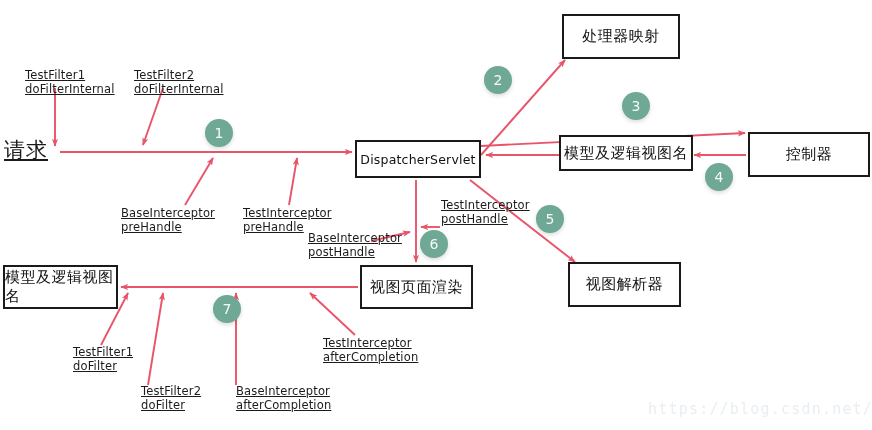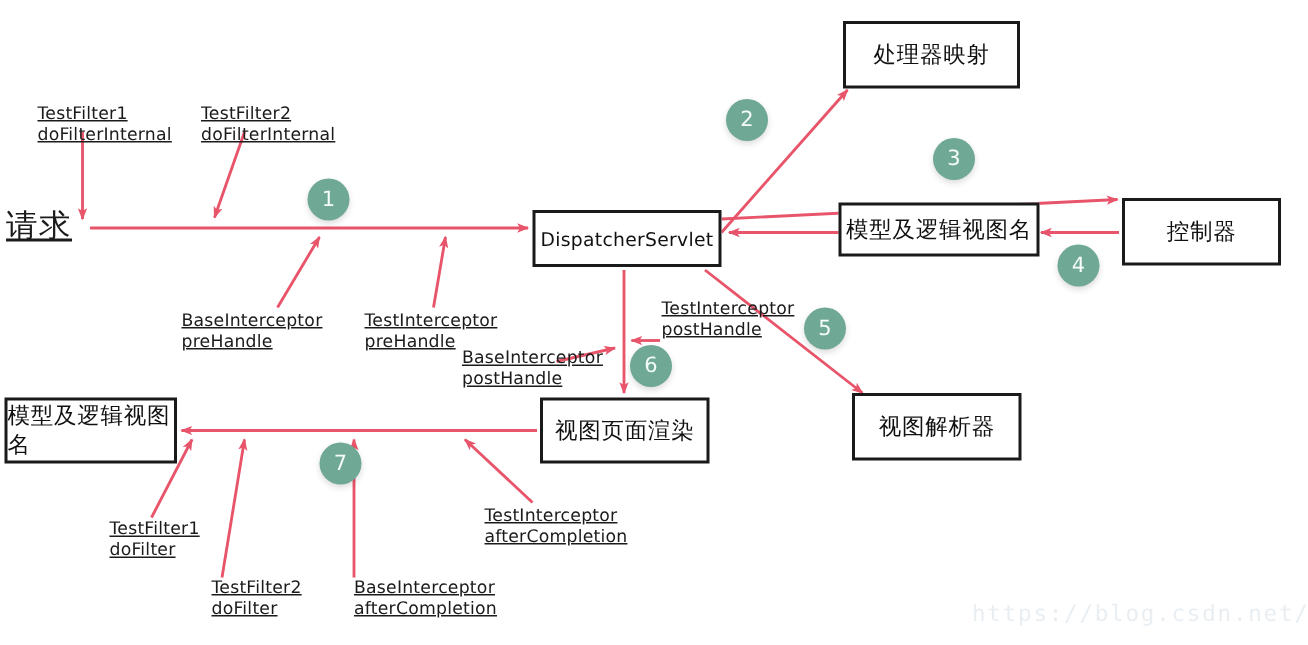--- a/index.html
+++ b/index.html
@@ -83,21 +83,21 @@
       <path d="M355,335 L310,293"></path>
     </g>
   </svg>
 
   <div class="lbl cnbig" style="left:4px;top:140px;">请求</div>
 
   <div class="node en" style="left:355px;top:140px;width:126px;height:38px;">DispatcherServlet</div>
 
   <div class="node cn" style="left:562px;top:14px;width:118px;height:45px;">处理器映射</div>
 
-  <div class="node cn" style="left:748px;top:132px;width:106px;height:45px;">控制器</div>
+  <div class="node cn" style="left:748px;top:132px;width:122px;height:45px;">控制器</div>
 
   <div class="node cn" style="left:559px;top:135px;width:134px;height:36px;">模型及逻辑视图名</div>
 
   <div class="node cn" style="left:360px;top:265px;width:113px;height:44px;">视图页面渲染</div>
 
   <div class="node cn" style="left:568px;top:262px;width:113px;height:45px;">视图解析器</div>
 
   <div class="node cn" style="left:3px;top:265px;width:115px;height:44px;">模型及逻辑视图名</div>
 
   <div class="badge" style="left:205px;top:119px;">1</div>

